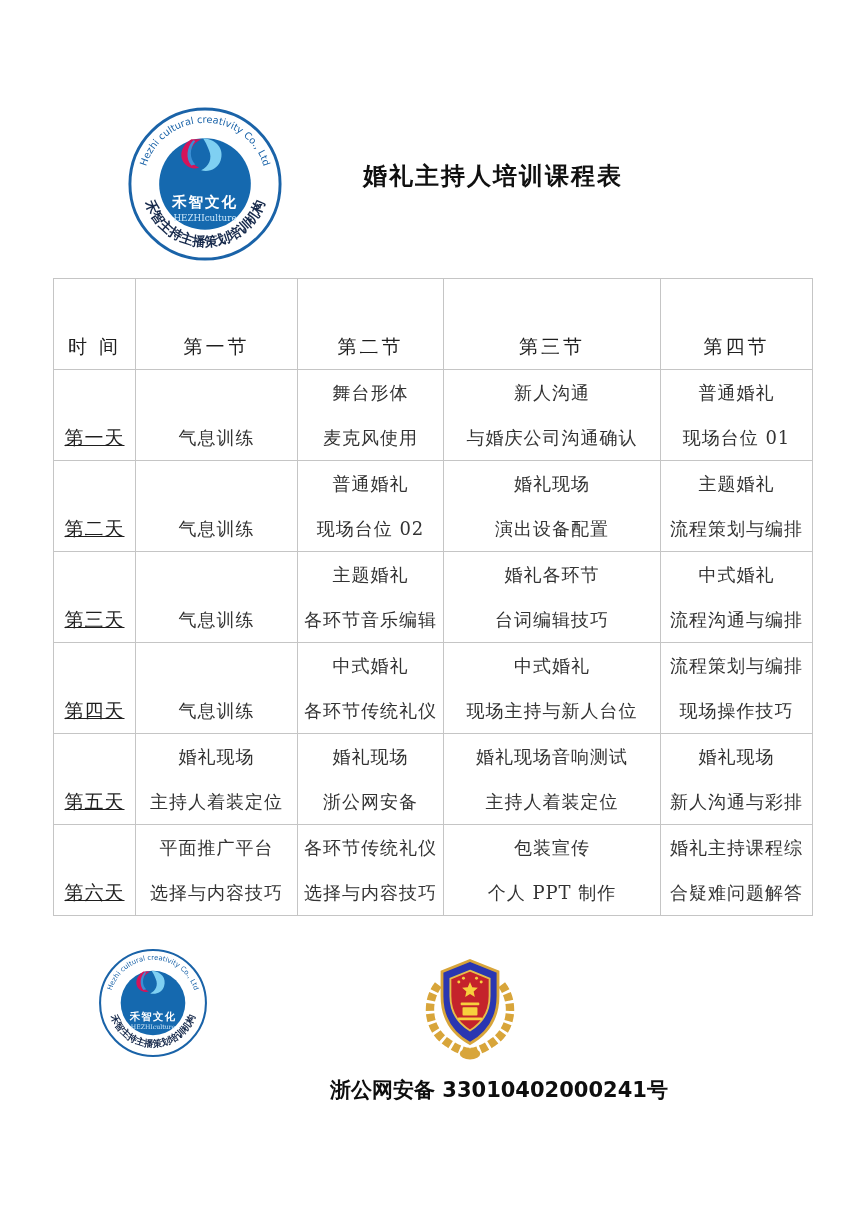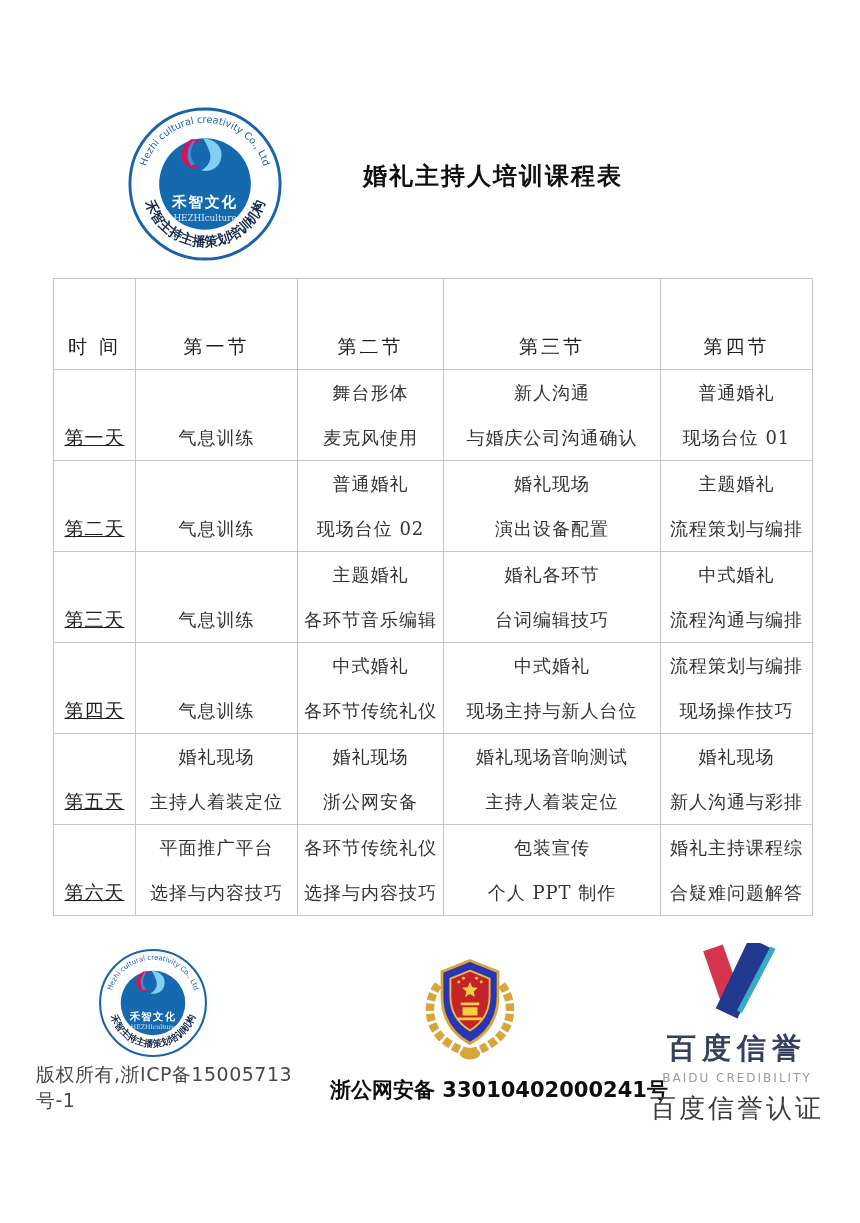--- a/index.html
+++ b/index.html
@@ -324,31 +324,22 @@
               <div class="l2">合疑难问题解答</div>
             </div>
           </td>
     </tr>
   </tbody>
     </table>
 
   <svg class="ftr-logo" viewBox="0 0 160 160">
     <use href="#hezhi-logo"></use>
   </svg>
-  <div class="copyright">版权所有,浙ICP备15005713号-1</div>
 
   <div class="police">
     <svg viewBox="0 0 120 124">
       <use href="#police-badge"></use>
     </svg>
     <div class="police-text">浙公网安备 33010402000241号</div>
   </div>
 
-  <div class="baidu">
-    <svg viewBox="0 0 120 100">
-      <use href="#baidu-v"></use>
-    </svg>
-    <div class="baidu-title">百度信誉</div>
-    <div class="baidu-sub">BAIDU CREDIBILITY</div>
-    <div class="baidu-cert">百度信誉认证</div>
-  </div>
 
 </div>
 
 </body></html>

